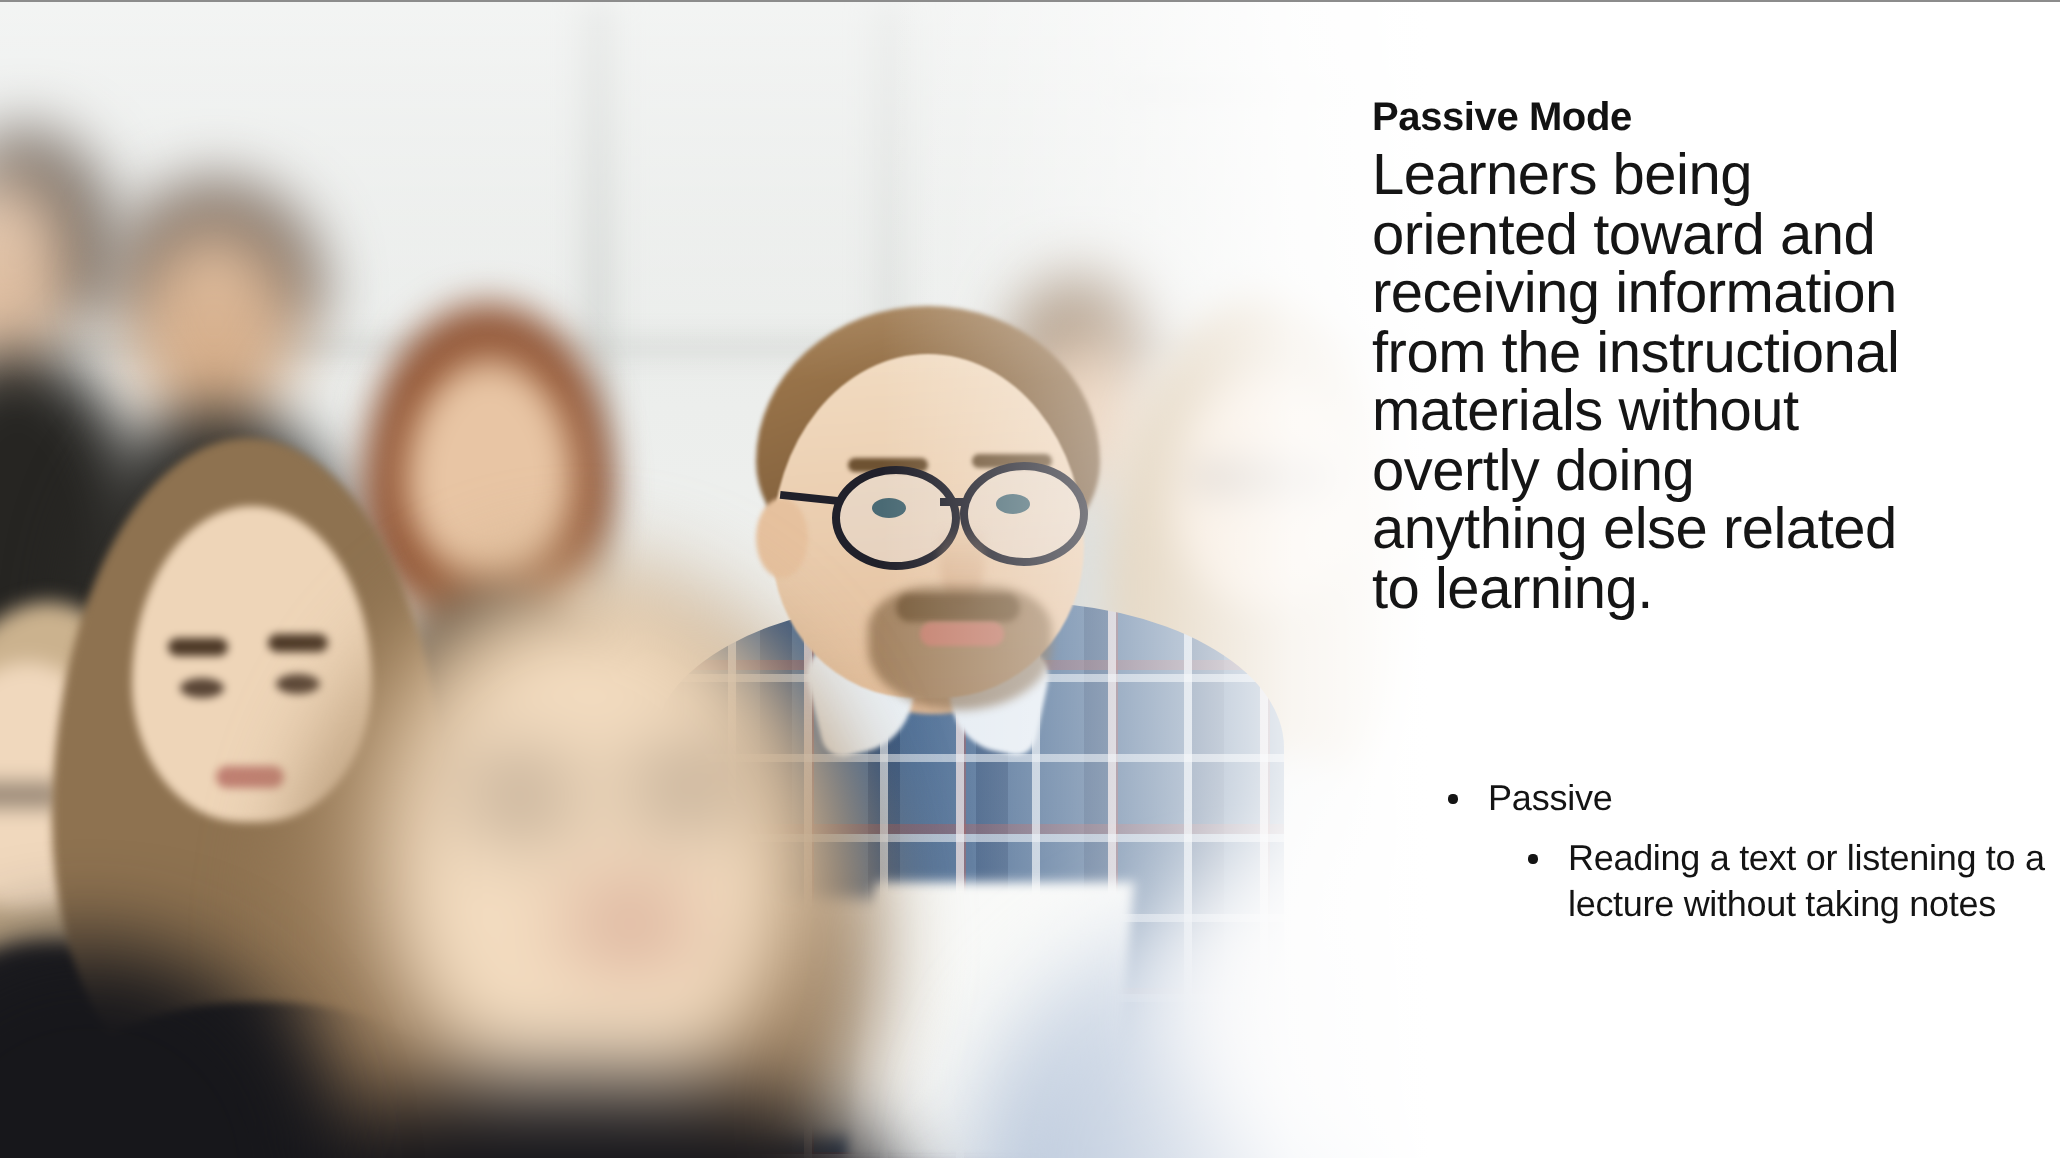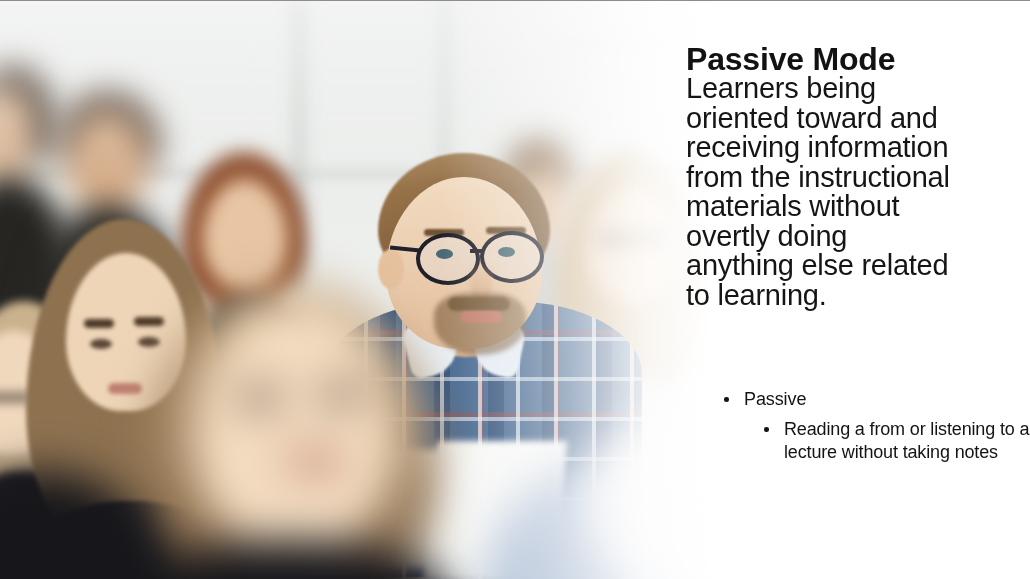--- a/index.html
+++ b/index.html
@@ -107,21 +107,21 @@
     position: absolute;
     left: 686px;
     top: 0;
     width: 344px;
     height: 579px;
   }
   #title {
     position: absolute;
     left: 0;
     top: 44px;
-    font-size: 32px;
+    font-size: 20px;
     font-weight: 700;
     color: #121212;
     letter-spacing: -0.2px;
     line-height: 29px;
     white-space: nowrap;
   }
   #paragraph {
     position: absolute;
     left: 0;
     top: 73px;
@@ -308,19 +308,19 @@
 
     <div id="paragraph">Learners being oriented toward and receiving information from the instructional materials without overtly doing anything else related to learning.</div>
 
     <div id="bullets">
       <div class="bullet-l1">
         <span class="dot"></span>
         <span>Passive</span>
       </div>
       <div class="bullet-l2">
         <span class="dot"></span>
-        <span>Reading a from or listening to a lecture without taking notes</span>
+        <span>Reading a text or listening to a lecture without taking notes</span>
       </div>
     </div>
 
   </div>
 
 </div>
 
 </body></html>

